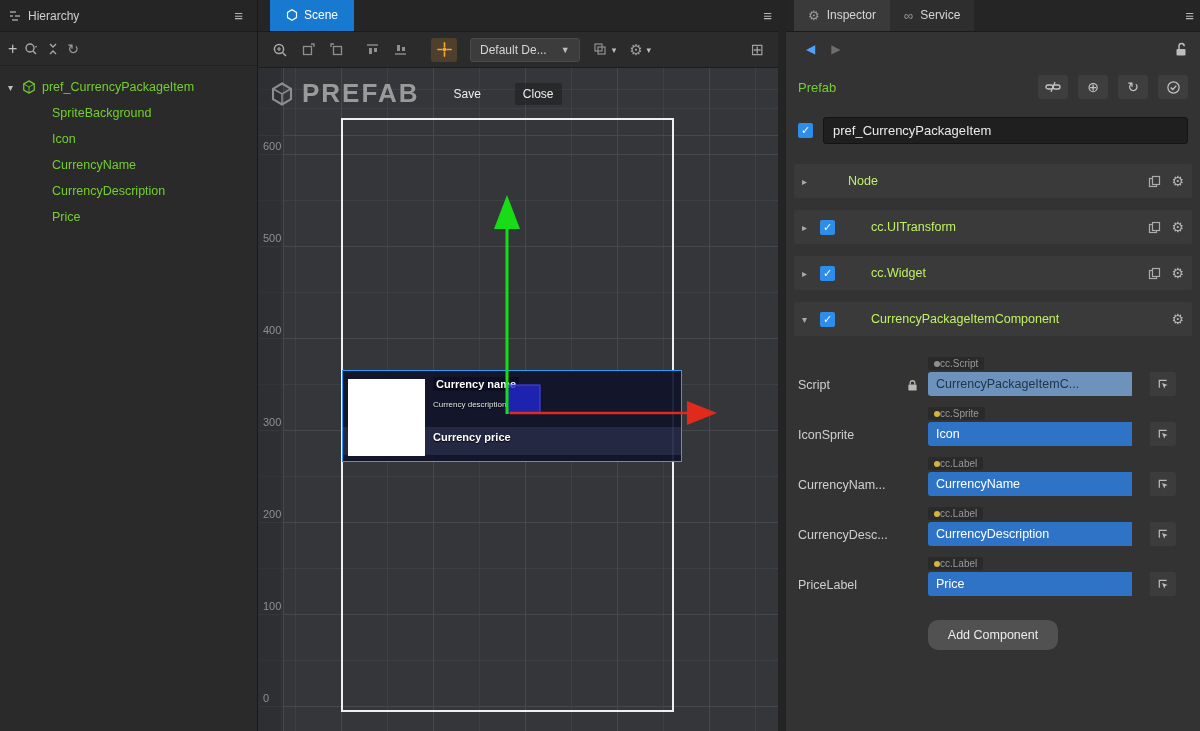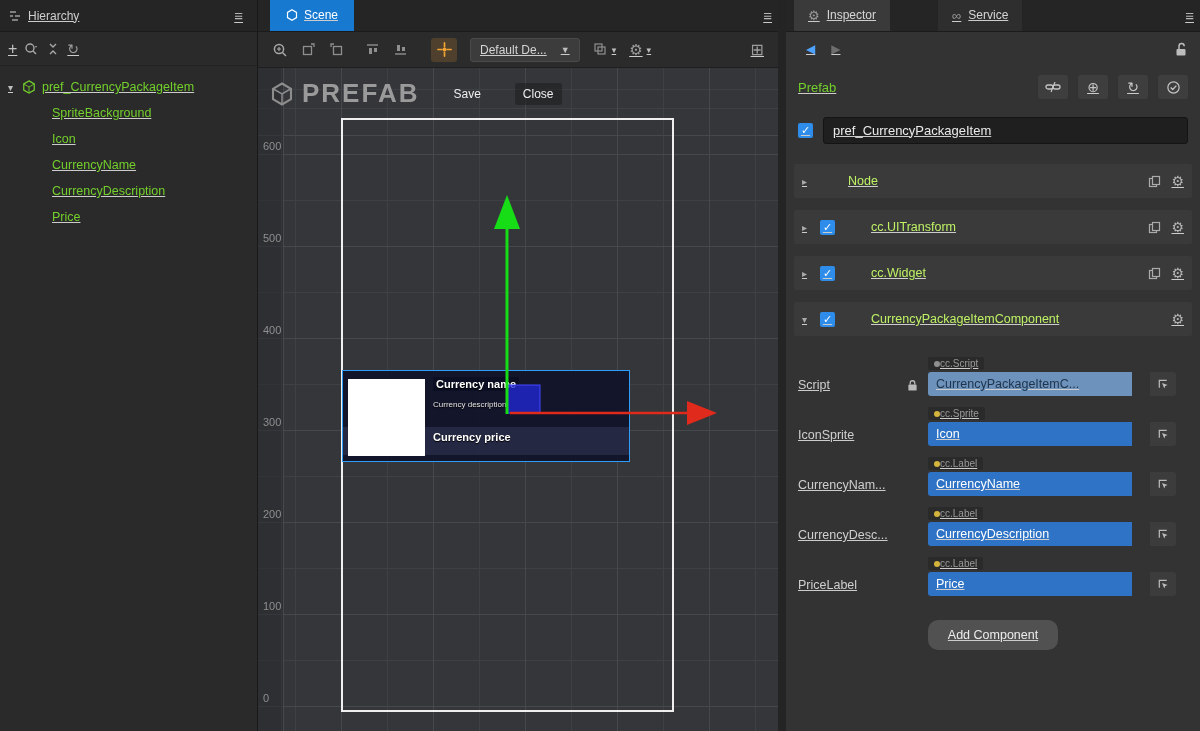--- a/index.html
+++ b/index.html
@@ -1,18 +1,18 @@
 <!DOCTYPE html>
 <html><head>
 <meta charset="utf-8">
 <style>
   * { margin:0; padding:0; box-sizing:border-box; }
   html,body { width:1200px; height:731px; overflow:hidden; }
   body { font-family:"Liberation Sans", sans-serif; font-size:12px; color:#cccccc; background:#2a2a2a; user-select:none; }
-  .app { display:flex; width:1200px; height:731px;text-decoration:underline; }
+  .app { display:flex; width:1200px; height:731px; }
 
   
   .panel-header { height:32px; background:#252525; border-bottom:1px solid #1b1b1b; display:flex; align-items:center; padding:0 8px; }
   .spacer { flex:1; }
   .hamburger { color:#b5b5b5; font-size:15px; padding:0 6px; cursor:pointer; }
   svg { display:block; }
   .icon-btn { display:flex; align-items:center; justify-content:center; color:#9d9d9d; cursor:pointer; }
 
   
   .hierarchy { width:258px; background:#2a2a2a; border-right:1px solid #191919; display:flex; flex-direction:column; }
@@ -22,42 +22,42 @@
   .search-box::placeholder { color:#666; font-style:italic; }
   .tree { padding-top:8px; }
   .tree-row { height:26px; display:flex; align-items:center; cursor:pointer; color:#73cf2c; }
   .tree-row.root { padding-left:8px; font-size:12.5px; }
   .tree-row.child { padding-left:52px; font-size:12.5px; }
   .tree-caret { color:#bdbdbd; font-size:10px; width:14px; }
   .cube { color:#73cf2c; margin-right:6px; }
 
   
   .scene { width:520px; display:flex; flex-direction:column; background:#2b2b2b; }
-  .tabbar { height:32px; background:#252525; display:flex; align-items:flex-end; border-bottom:1px solid #1b1b1b;gap:48px; }
+  .tabbar { height:32px; background:#252525; display:flex; align-items:flex-end; border-bottom:1px solid #1b1b1b; }
   .scene-tab { height:32px; background:#1779cf; color:#fff; display:flex; align-items:center; gap:6px; padding:0 16px; margin-left:12px; cursor:pointer; }
   .s-toolbar { height:36px; display:flex; align-items:center; gap:13px; padding:0 14px; background:#2b2b2b; border-bottom:1px solid #1e1e1e; }
   .gizmo-toggle { width:26px; height:24px; border-radius:3px; background:rgba(240,162,50,.18); color:#f0a232; display:flex; align-items:center; justify-content:center; cursor:pointer; }
   .cam-dd { height:24px; min-width:108px; background:#3c3c3c; border:1px solid #4a4a4a; border-radius:3px; display:flex; align-items:center; gap:14px; padding:0 9px; color:#d5d5d5; cursor:pointer; }
   .dd-caret { font-size:9px; color:#bdbdbd; }
   .canvas { position:relative; flex:1; overflow:hidden; background-color:#34363a;
     background-image:
       repeating-linear-gradient(to right,#45484d 0,#45484d 1px,transparent 1px,transparent 92px),
       repeating-linear-gradient(to bottom,#45484d 0,#45484d 1px,transparent 1px,transparent 92px),
       repeating-linear-gradient(to right,#3d4044 0,#3d4044 1px,transparent 1px,transparent 46px),
       repeating-linear-gradient(to bottom,#3d4044 0,#3d4044 1px,transparent 1px,transparent 46px);
     background-position:83px 0,0 86px,37px 0,0 40px; }
   .ruler { position:absolute; left:0; top:0; bottom:0; width:26px; background:rgba(40,42,44,.55); border-right:1px solid #46494e; }
   .ruler span { position:absolute; left:5px; color:#8f8f8f; font-size:11px; }
   .prefab-banner { position:absolute; left:12px; top:10px; display:flex; align-items:center; }
   .prefab-banner .big-cube { color:#8d8d8d; margin-right:8px; }
   .prefab-title { font-size:26px; font-weight:600; letter-spacing:2px; color:#9a9a9a; }
   .banner-btn { margin-left:26px; color:#eee; font-size:12px; padding:4px 8px; border-radius:2px; cursor:pointer; }
   .banner-btn.close { background:rgba(30,30,30,.55); }
   .design-rect { position:absolute; left:83px; top:50px; width:333px; height:594px; border:2px solid rgba(255,255,255,.92); }
-  .selection { position:absolute; left:84px; top:302px; width:288px; height:92px; border:1.5px solid #2e9df5; background:rgba(16,18,42,.92); cursor:move; }
+  .selection { position:absolute; left:84px; top:302px; width:340px; height:92px; border:1.5px solid #2e9df5; background:rgba(16,18,42,.92); cursor:move; }
   .price-strip { position:absolute; left:0; right:0; top:56px; height:28px; background:rgba(120,125,170,.18); }
   .sprite-box { position:absolute; left:5px; top:8px; width:77px; height:77px; background:#fff; }
   .lbl { position:absolute; left:90px; color:#fff; white-space:nowrap; text-shadow:0 1px 1px #000; }
   .lbl.name { top:6px; font-size:11px; font-weight:bold; background:rgba(8,10,30,.55); padding:1px 3px; }
   .lbl.desc { top:29px; font-size:8px; color:#e2e2e2; }
   .lbl.price { top:60px; font-size:11px; font-weight:bold; }
   .gizmos { position:absolute; left:0; top:0; pointer-events:none; }
 
   
   .splitter { width:8px; background:#242424; cursor:col-resize; }

